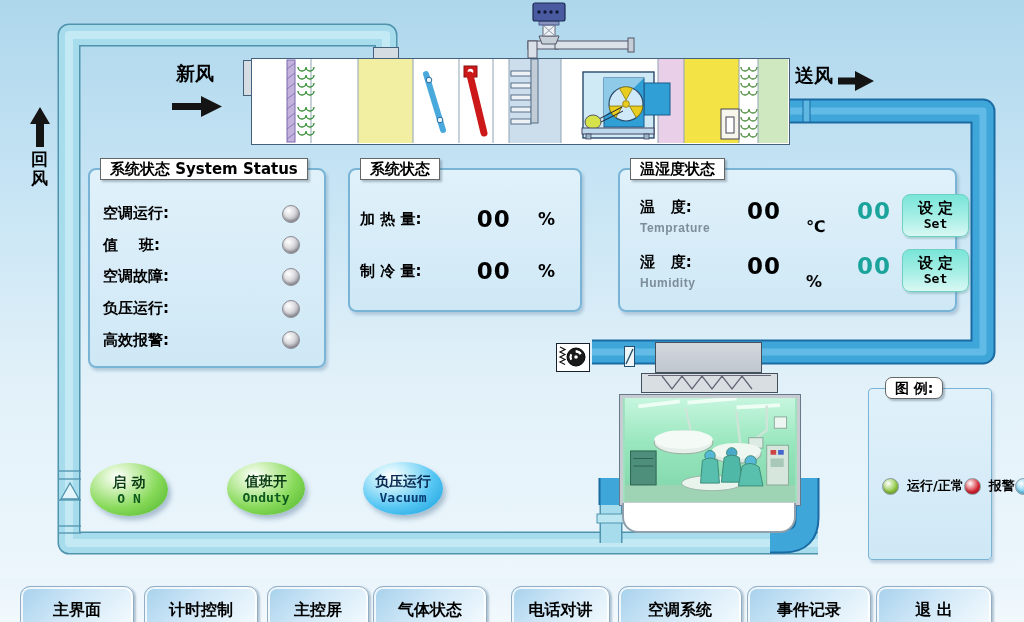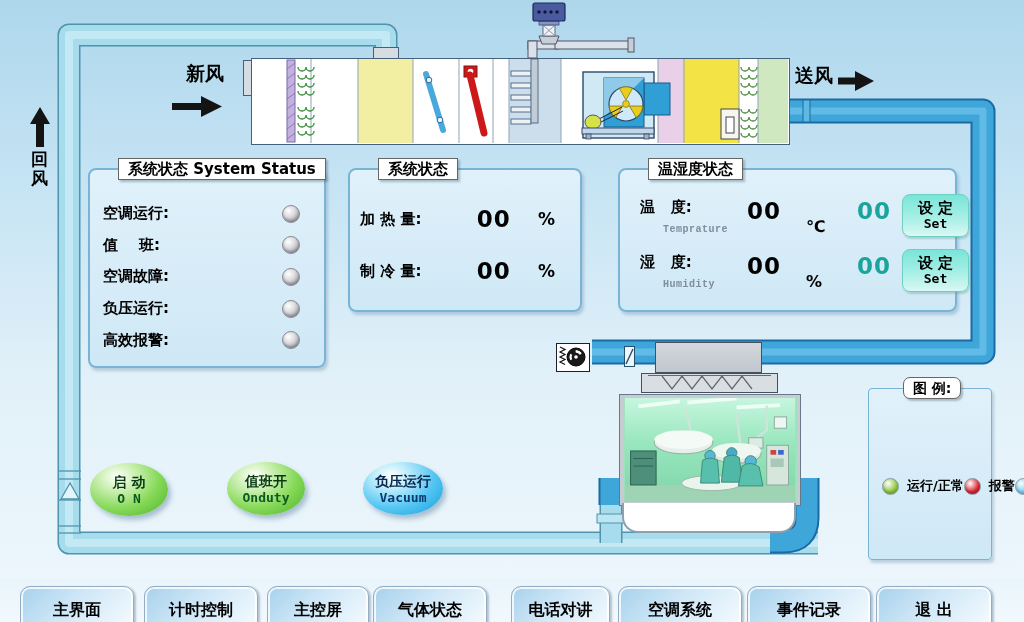--- a/index.html
+++ b/index.html
@@ -13,41 +13,41 @@
 
   
   .panel{
     position:absolute; background:linear-gradient(180deg,#e0f1fa,#cfe8f6);
     border:2px solid #79b4d6; border-radius:8px;
     box-shadow:2px 3px 3px rgba(110,145,175,.38);
   }
   .panel-title{
     position:absolute; top:-12px; left:10px; background:#ffffff;
     border:1px solid #666; padding:1px 9px; font-weight:bold; font-size:15px;
-    white-space:pre; box-shadow:2px 2px 2px rgba(60,80,100,.35); line-height:18px;margin-left:18px;
+    white-space:pre; box-shadow:2px 2px 2px rgba(60,80,100,.35); line-height:18px;
   }
   .lbl{font-weight:bold; font-size:15px; white-space:pre;}
   .ball{
     width:16px;height:16px;border-radius:50%;
     background:radial-gradient(circle at 35% 30%,#ffffff 0%,#dcdce0 40%,#9c9ca4 78%,#84848c 100%);
     border:1px solid #8a8a92; box-shadow:inset 0 -2px 2px rgba(0,0,0,.18);
   }
   .sys-rows{position:absolute; left:13px; right:24px; top:28px; bottom:10px;
     display:flex; flex-direction:column; justify-content:space-around;}
   .sys-row{display:flex; justify-content:space-between; align-items:center;}
 
   .ac-row{position:absolute; left:10px; right:25px; display:flex; align-items:center;}
   .ac-row .lbl{width:108px;}
   .big-val{font-weight:bold; font-size:23px; letter-spacing:1px; width:58px; text-align:center;}
   .unit{font-weight:bold; font-size:17px; margin-left:16px;}
 
   .th-row{position:absolute; left:20px; right:6px; height:48px;}
   .th-row .lbl{display:block;}
-  .th-sub{font-family:Liberation Mono, monospace;
-    font-size:10px; font-weight:bold; color:#7d8d9a; letter-spacing:.5px;margin-left:23px;}
+  .th-sub{font-family:Liberation Sans, sans-serif;
+    font-size:12px; font-weight:bold; color:#7d8d9a; letter-spacing:.5px;}
   .th-val{position:absolute; left:96px; top:0; width:56px; text-align:center;
     font-weight:bold; font-size:23px; letter-spacing:1px;}
   .th-unit{position:absolute; left:166px; top:3; font-weight:bold; font-size:16px;}
   .th-set{position:absolute; left:206px; top:0; width:56px; text-align:center;
     font-weight:bold; font-size:23px; letter-spacing:1px; color:#1ba49b;}
   .set-btn{
     position:absolute; left:262px; top:-4px; width:65px; height:41px;
     background:linear-gradient(180deg,#79e5d8 0%,#a7efe6 55%,#d9f8f3 100%);
     border:1px solid #6fd0c2; border-radius:8px; cursor:pointer;
     display:flex; flex-direction:column; align-items:center; justify-content:center;
@@ -276,21 +276,21 @@
         <path d="M489,24 a4,4 0 1 0 8,0 a4,4 0 1 0 8,0"></path>
           <path d="M489,32 a4,4 0 1 0 8,0 a4,4 0 1 0 8,0"></path>
         <path d="M489,50 a4,4 0 1 0 8,0 a4,4 0 1 0 8,0"></path>
           <path d="M489,58 a4,4 0 1 0 8,0 a4,4 0 1 0 8,0"></path>
         <path d="M489,66 a4,4 0 1 0 8,0 a4,4 0 1 0 8,0"></path>
           <path d="M489,74 a4,4 0 1 0 8,0 a4,4 0 1 0 8,0"></path>
       </g>
     </svg>
   </div>
 
-  <div class="flow-lbl" style="left:186px;top:61px;">新风</div>
+  <div class="flow-lbl" style="left:176px;top:61px;">新风</div>
   <svg class="abs" style="left:172px;top:95px;" width="52" height="23" viewBox="0 0 52 23">
     <path d="M0,8 h29 v-7 l21,10.5 -21,10.5 v-7 h-29 z" fill="#141414"></path>
   </svg>
 
   <svg class="abs" style="left:30px;top:107px;" width="20" height="40" viewBox="0 0 20 40">
     <path d="M10,0 L20,17 H14 V40 H6 V17 H0 Z" fill="#141414"></path>
   </svg>
   <div class="flow-lbl-v" style="left:30px;top:150px;">回风</div>
 
   <div class="flow-lbl" style="left:795px;top:63px;">送风</div>

